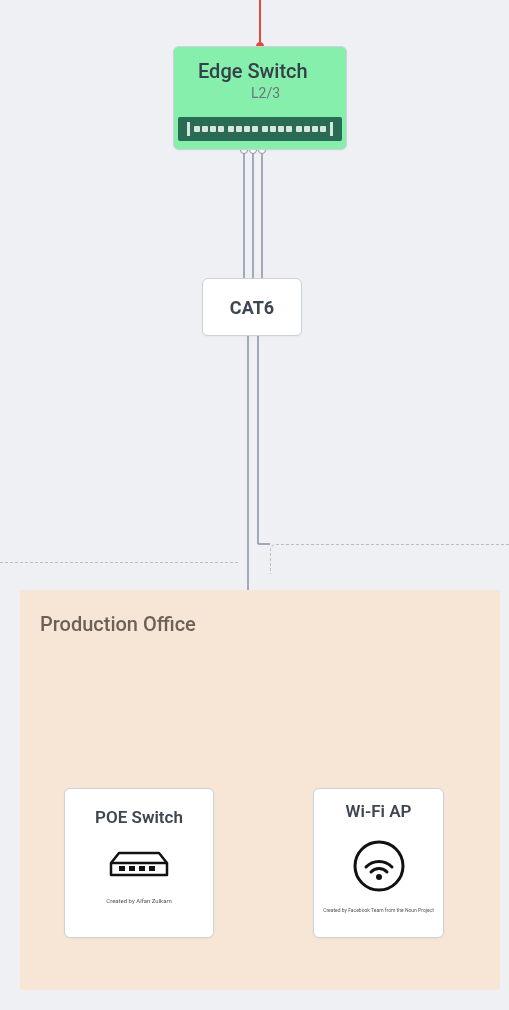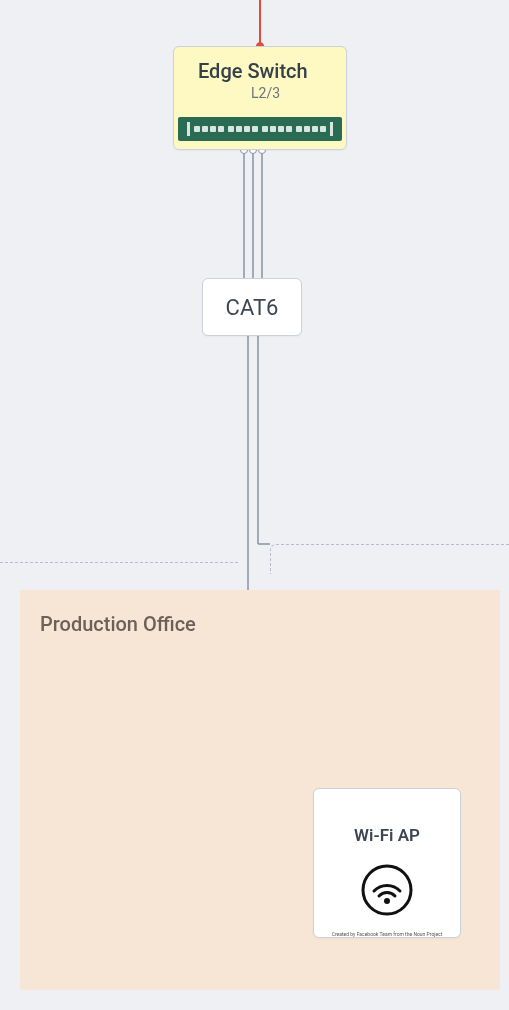--- a/index.html
+++ b/index.html
@@ -35,21 +35,21 @@
     text-align: center;
   }
   .node .subtitle {
     font-size: 14px;
     color: #6b7480;
   }
   
   .edge-switch {
     left: 173px; top: 46px;
     width: 174px; height: 104px;
-    background: #fef9c3;
+    background: #86efac;
     padding: 12px 13px 0 0;
   }
   .edge-switch .title { text-align: left; padding-left: 24px; font-size: 20px; font-weight: 500; color:#36404a;}
   .edge-switch .subtitle { text-align: center; padding-left: 24px; margin-top: 2px;}
   .switch-hw {
     position: absolute;
     left: 4px; right: 4px; bottom: 8px;
     height: 24px;
     background: #2a6b53;
     border-radius: 2px;
@@ -70,21 +70,21 @@
   .side-strip {
     width: 3px; height: 14px;
     background: #d9e6df;
   }
   
   .cat6 {
     left: 202px; top: 278px;
     width: 100px; height: 58px;
     display: flex; align-items: center; justify-content: center;
   }
-  .cat6 .title { font-size: 22px; font-weight: 400; color:#3d4651; }
+  .cat6 .title { font-size: 18px; font-weight: 700; color:#3d4651; }
   
   .zone {
     position: absolute;
     left: 20px; top: 590px;
     width: 480px; height: 400px;
     background: #f7e6d6;
     border-radius: 2px;
   }
   .zone-label {
     position: absolute;
@@ -102,23 +102,23 @@
   }
   .poe .title { font-size: 17px; font-weight: 600; }
   .poe .credit { font-size: 6px; color: #555; margin-top: 14px; }
   .poe-icon {
     margin: 22px auto 0 auto;
     width: 64px;
   }
   
   .wifi {
     left: 313px; top: 788px;
-    width: 148px; height: 150px;
+    width: 131px; height: 150px;
     text-align: center;
-    padding-top: 36px;
+    padding-top: 12px;
   }
   .wifi .title { font-size: 17px; font-weight: 600; }
   .wifi .credit { font-size: 5px; color: #555; margin-top: 10px; }
   .wifi-icon { margin: 18px auto 0 auto; width: 54px; }
   
   .conn-dot {
     position: absolute;
     width: 8px; height: 8px;
     border-radius: 50%;
     background: #fff;
@@ -203,20 +203,34 @@
   </div>
 
   <div class="node cat6">
     <div class="title">CAT6</div>
   </div>
 
   <div class="zone">
     <div class="zone-label">Production Office</div>
   </div>
 
+  <div class="node poe">
+    <div class="title">POE Switch</div>
+    <div class="poe-icon">
+      <svg viewBox="0 0 64 30" width="64" height="30">
+        <path d="M4 14 L12 4 L52 4 L60 14 L60 26 L4 26 Z" fill="none" stroke="#111" stroke-width="2.5" stroke-linejoin="round"></path>
+        <line x1="4" y1="14" x2="60" y2="14" stroke="#111" stroke-width="2.5"></line>
+        <rect x="12" y="17" width="6" height="5" fill="#111"></rect>
+        <rect x="22" y="17" width="6" height="5" fill="#111"></rect>
+        <rect x="32" y="17" width="6" height="5" fill="#111"></rect>
+        <rect x="42" y="17" width="6" height="5" fill="#111"></rect>
+      </svg>
+    </div>
+    <div class="credit">Created by Alfan Zulkarn</div>
+  </div>
 
   <div class="node wifi">
     <div class="title">Wi-Fi AP</div>
     <div class="wifi-icon">
       <svg viewBox="0 0 54 54" width="54" height="54">
         <circle cx="27" cy="27" r="24" fill="none" stroke="#111" stroke-width="3"></circle>
         <path d="M14 28 a18 18 0 0 1 26 0" fill="none" stroke="#111" stroke-width="3" stroke-linecap="round"></path>
         <path d="M19 33 a11 11 0 0 1 16 0" fill="none" stroke="#111" stroke-width="3" stroke-linecap="round"></path>
         <circle cx="27" cy="38" r="3" fill="#111"></circle>
       </svg>

